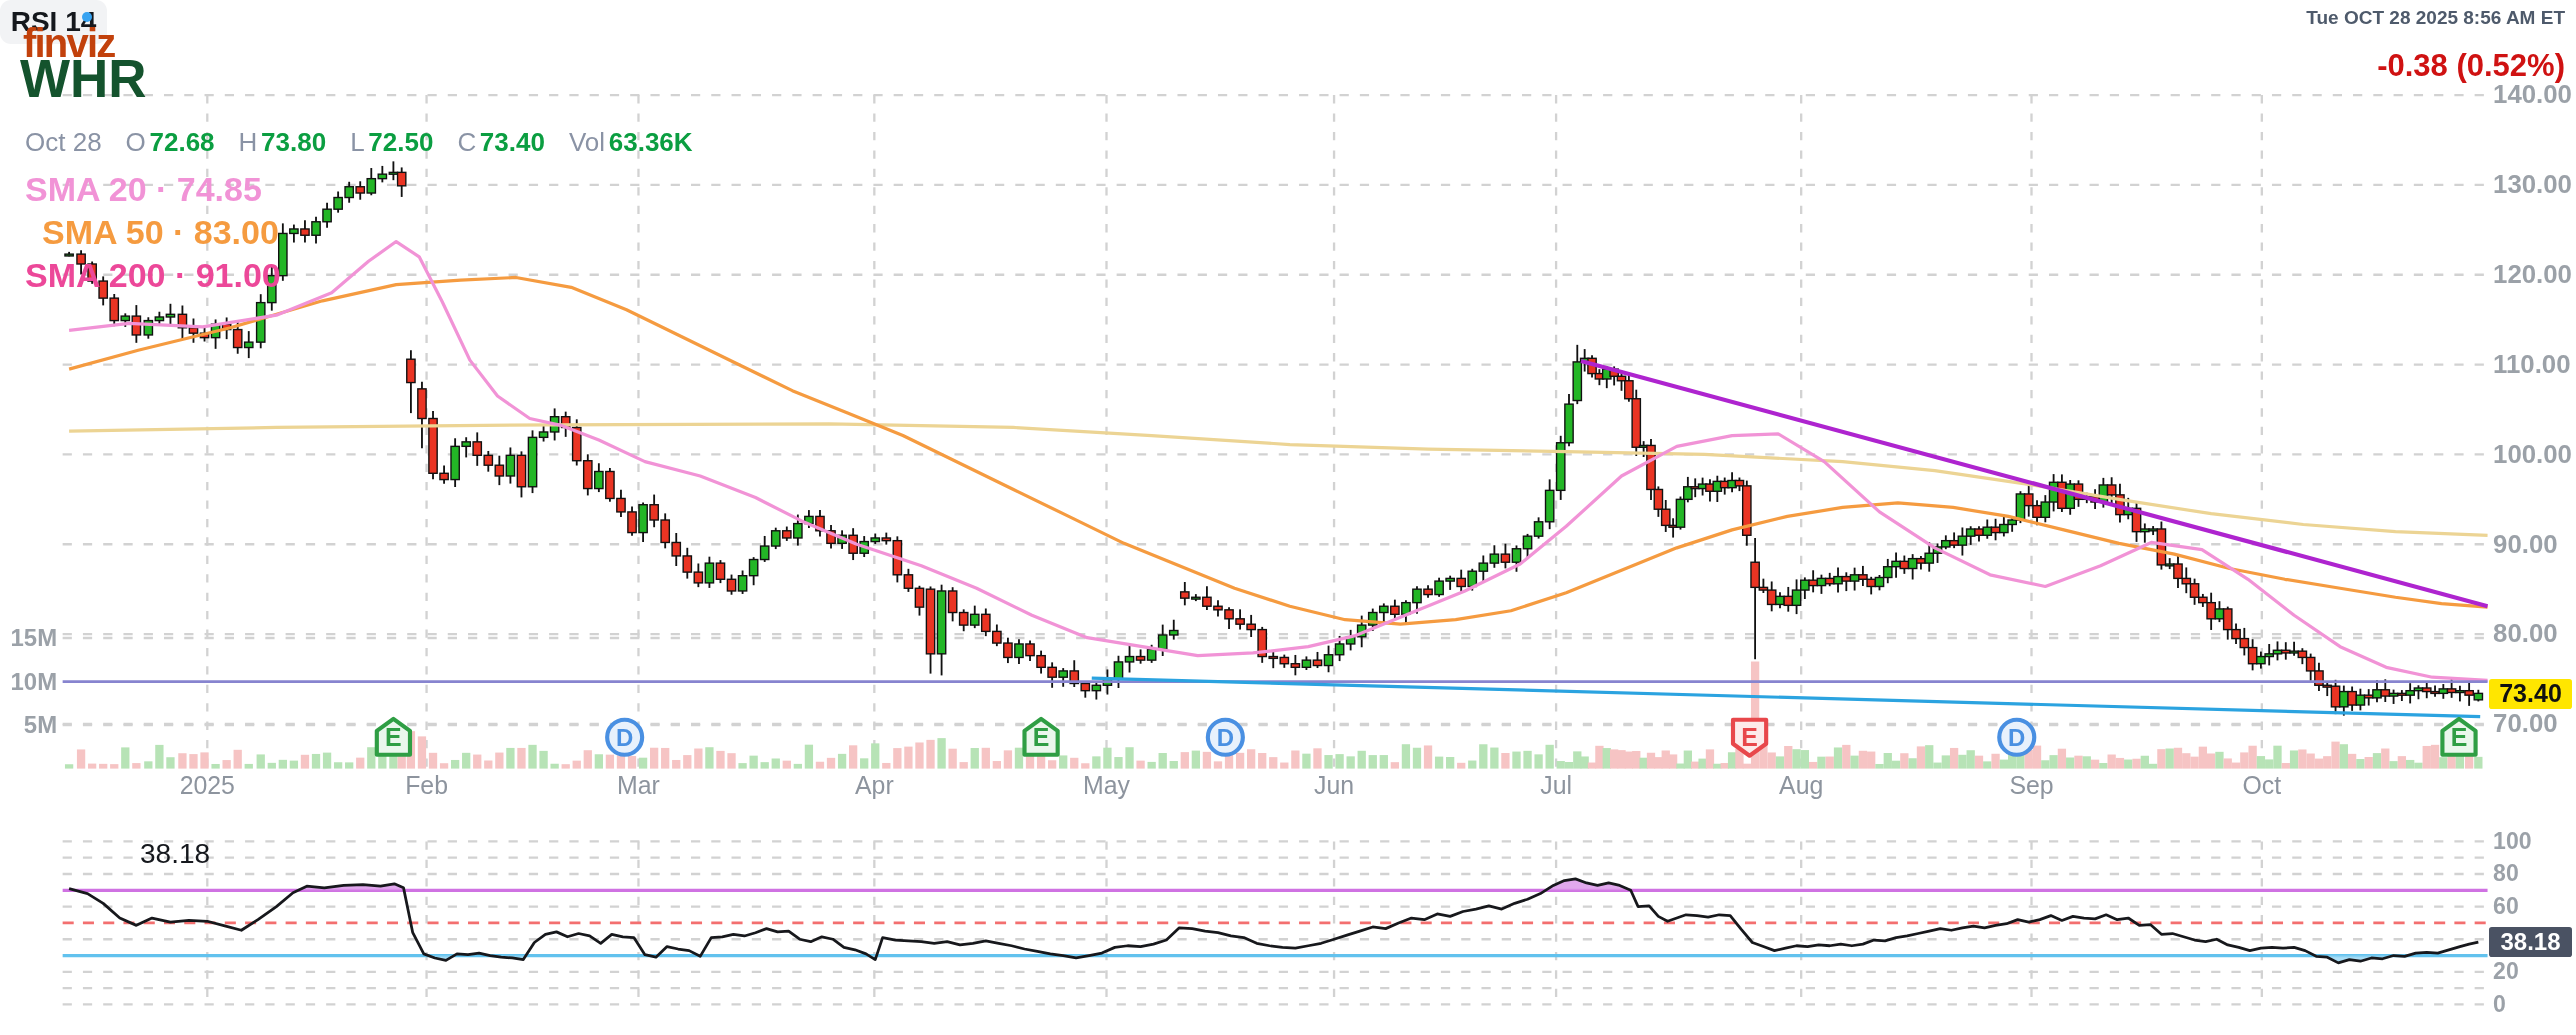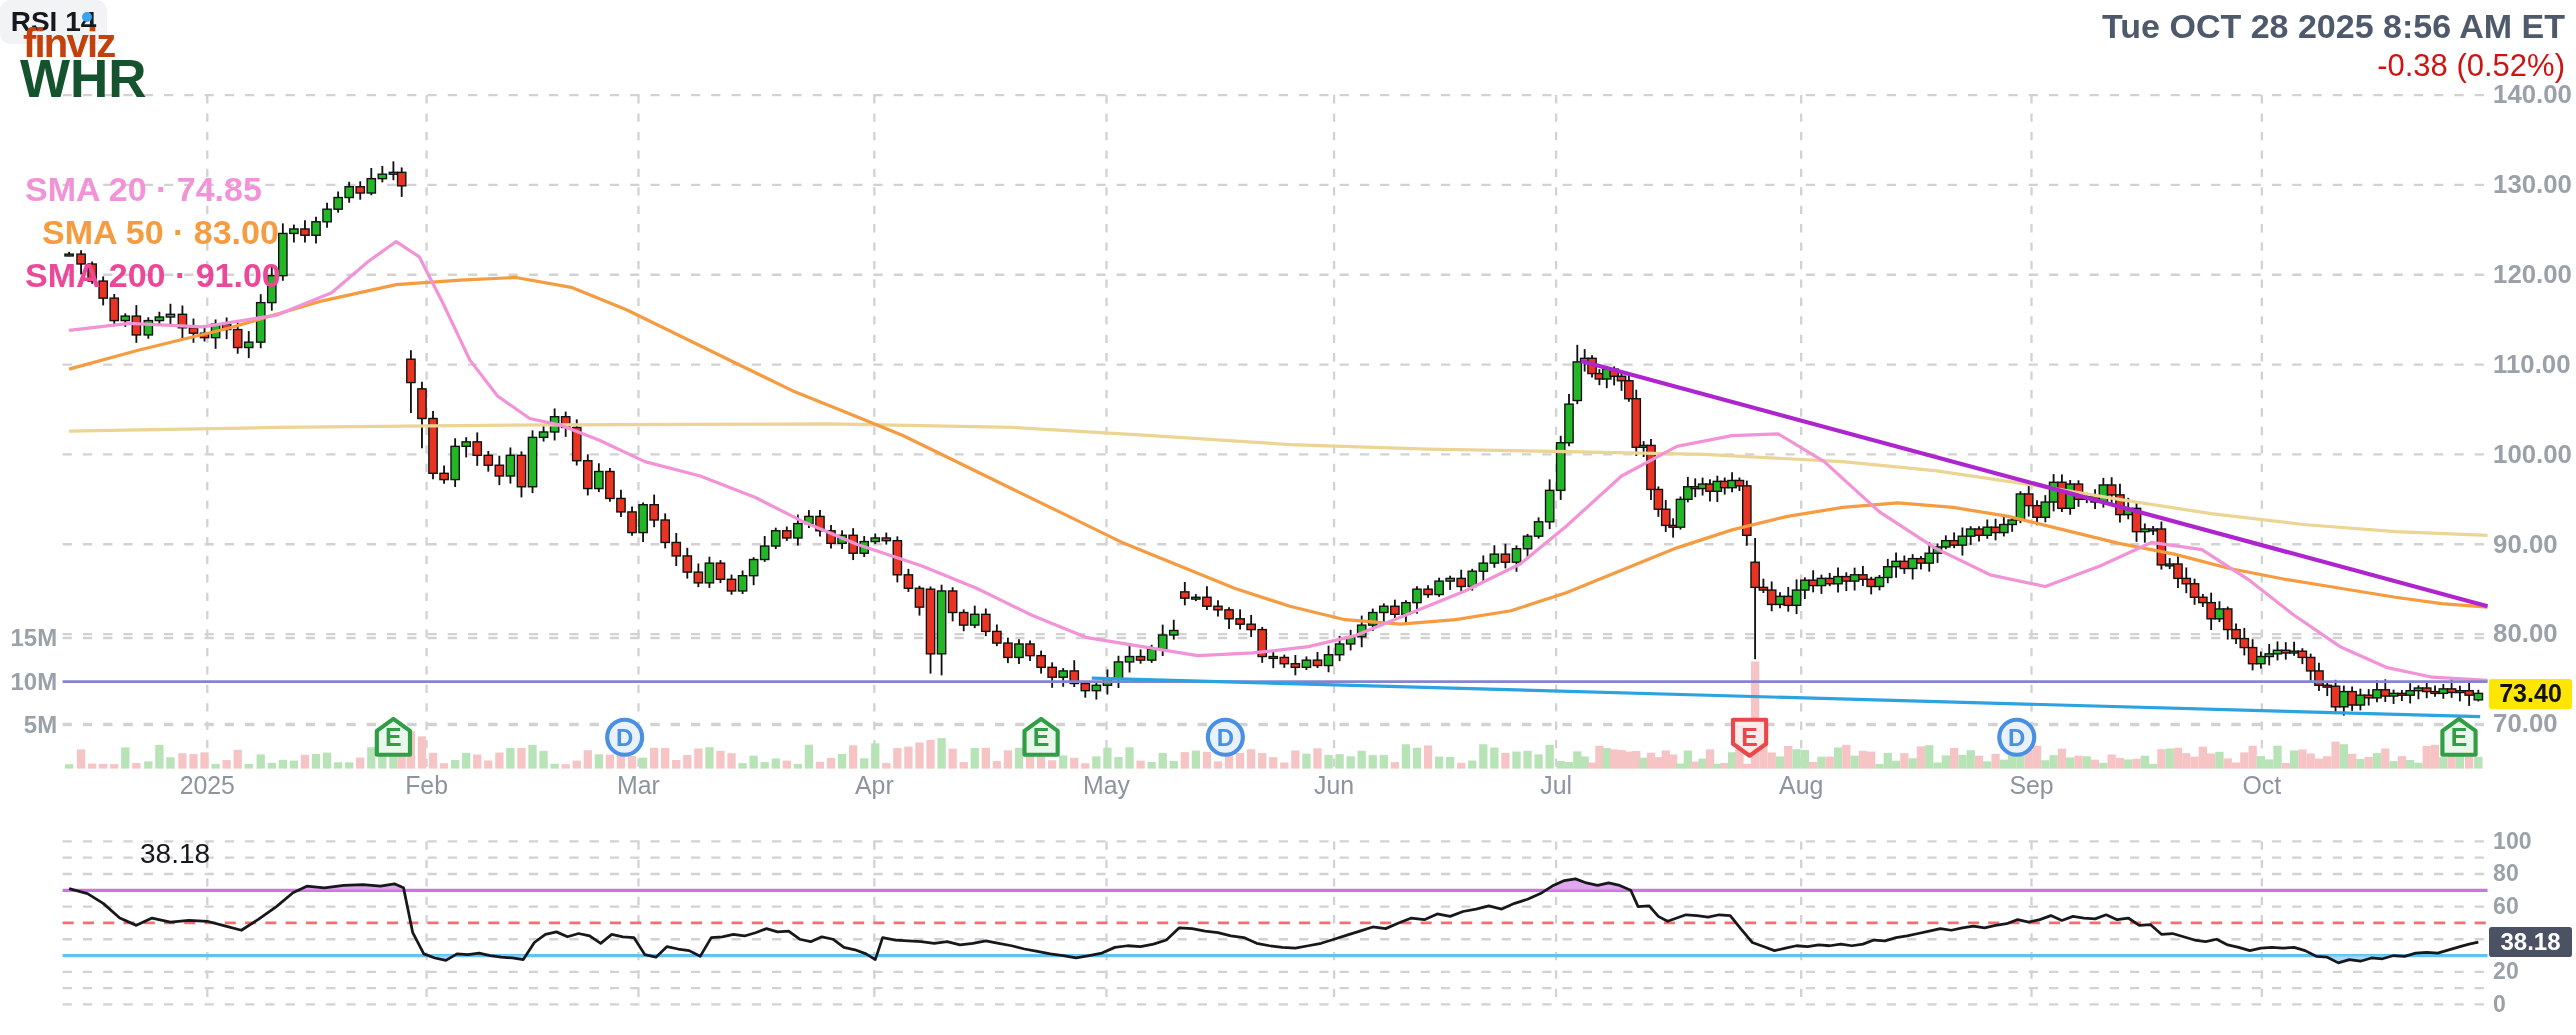--- a/index.html
+++ b/index.html
@@ -4,22 +4,22 @@
 <style>
   html,body{margin:0;padding:0;background:#fff;}
   body{width:2576px;height:1036px;position:relative;font-family:"Liberation Sans",sans-serif;overflow:hidden;}
   #stage{position:absolute;inset:0;}
   svg{position:absolute;left:0;top:0;}
   .hdr{position:absolute;white-space:nowrap;}
   #logo{left:23px;top:21px;font-size:40px;font-weight:800;color:#c2410c;letter-spacing:-1.8px;}
   #logo-dot{position:absolute;left:82px;top:12px;width:10px;height:10px;border-radius:50%;background:#38a3f1;}
   #ticker{left:20px;top:48px;font-size:53px;font-weight:800;color:#14532d;letter-spacing:0px;text-align:center;}
   #daily{left:0;top:52px;width:2576px;text-align:center;font-size:30px;font-weight:700;color:#a9b0bd;letter-spacing:0.9px;}
-  #dt{right:11px;top:7.4px;text-align:right;font-size:34px;font-weight:700;color:#4e5a6b;}
-  #chg{right:11px;top:48px;text-align:right;font-size:31px;font-weight:400;color:#cf1212;}
+  #dt{right:11px;top:7.4px;text-align:right;font-size:19px;font-weight:700;color:#4e5a6b;}
+  #chg{right:11px;top:48px;text-align:right;font-size:31px;font-weight:700;color:#cf1212;}
   #ohlc-row{left:25px;top:127px;font-size:26px;color:#8a93a5;display:flex;gap:24px;}
   #ohlc-row b{color:#0b9e41;font-weight:700;margin-left:3.7px;}
   .smarow{left:25px;font-size:34px;font-weight:600;}
   #sma20{top:170px;color:#f193d6;}
   #sma50{top:213px;color:#f59b40;margin-left:17px;}
   #sma200{top:256px;color:#ec4899;}
   #rsi-chip{left:11px;top:831px;width:107px;height:44px;background:#f2f3f5;border-radius:11px;
     display:flex;align-items:center;justify-content:center;font-size:28px;font-weight:700;color:#15181d;}
   #rsi-val{left:140px;top:838px;font-size:28px;color:#15181d;}
   .badge{position:absolute;width:83px;height:29.5px;display:flex;align-items:center;justify-content:center;border-radius:2.8px;}
@@ -877,20 +877,28 @@
       <text x="2706" y="1062.6" text-anchor="start" font-size="25" font-weight="700" fill="#9ba1a8" font-family="Liberation Sans, sans-serif">20</text>
       <text x="2706" y="1098" text-anchor="start" font-size="25" font-weight="700" fill="#9ba1a8" font-family="Liberation Sans, sans-serif">0</text>
     </svg>
 
   <div class="hdr" id="logo">finviz</div>
   <div id="logo-dot"></div>
   <div class="hdr" id="ticker">WHR</div>
   <div class="hdr" id="dt">Tue OCT 28 2025 8:56 AM ET</div>
   <div class="hdr" id="chg">-0.38 (0.52%)</div>
 
+  <div class="hdr" id="ohlc-row">
+    <span>Oct 28</span>
+  <span>O<b>72.68</b></span>
+      <span>H<b>73.80</b></span>
+      <span>L<b>72.50</b></span>
+      <span>C<b>73.40</b></span>
+      <span>Vol<b>63.36K</b></span>
+    </div>
 
   <div class="hdr smarow" id="sma20">SMA 20 · 74.85</div>
   <div class="hdr smarow" id="sma50">SMA 50 · 83.00</div>
   <div class="hdr smarow" id="sma200">SMA 200 · 91.00</div>
 
   <div id="rsi-chip">RSI 14</div>
   <div class="hdr" id="rsi-val">38.18</div>
 
   <div class="badge" id="price-badge">73.40</div>
   <div class="badge" id="rsi-badge">38.18</div>

